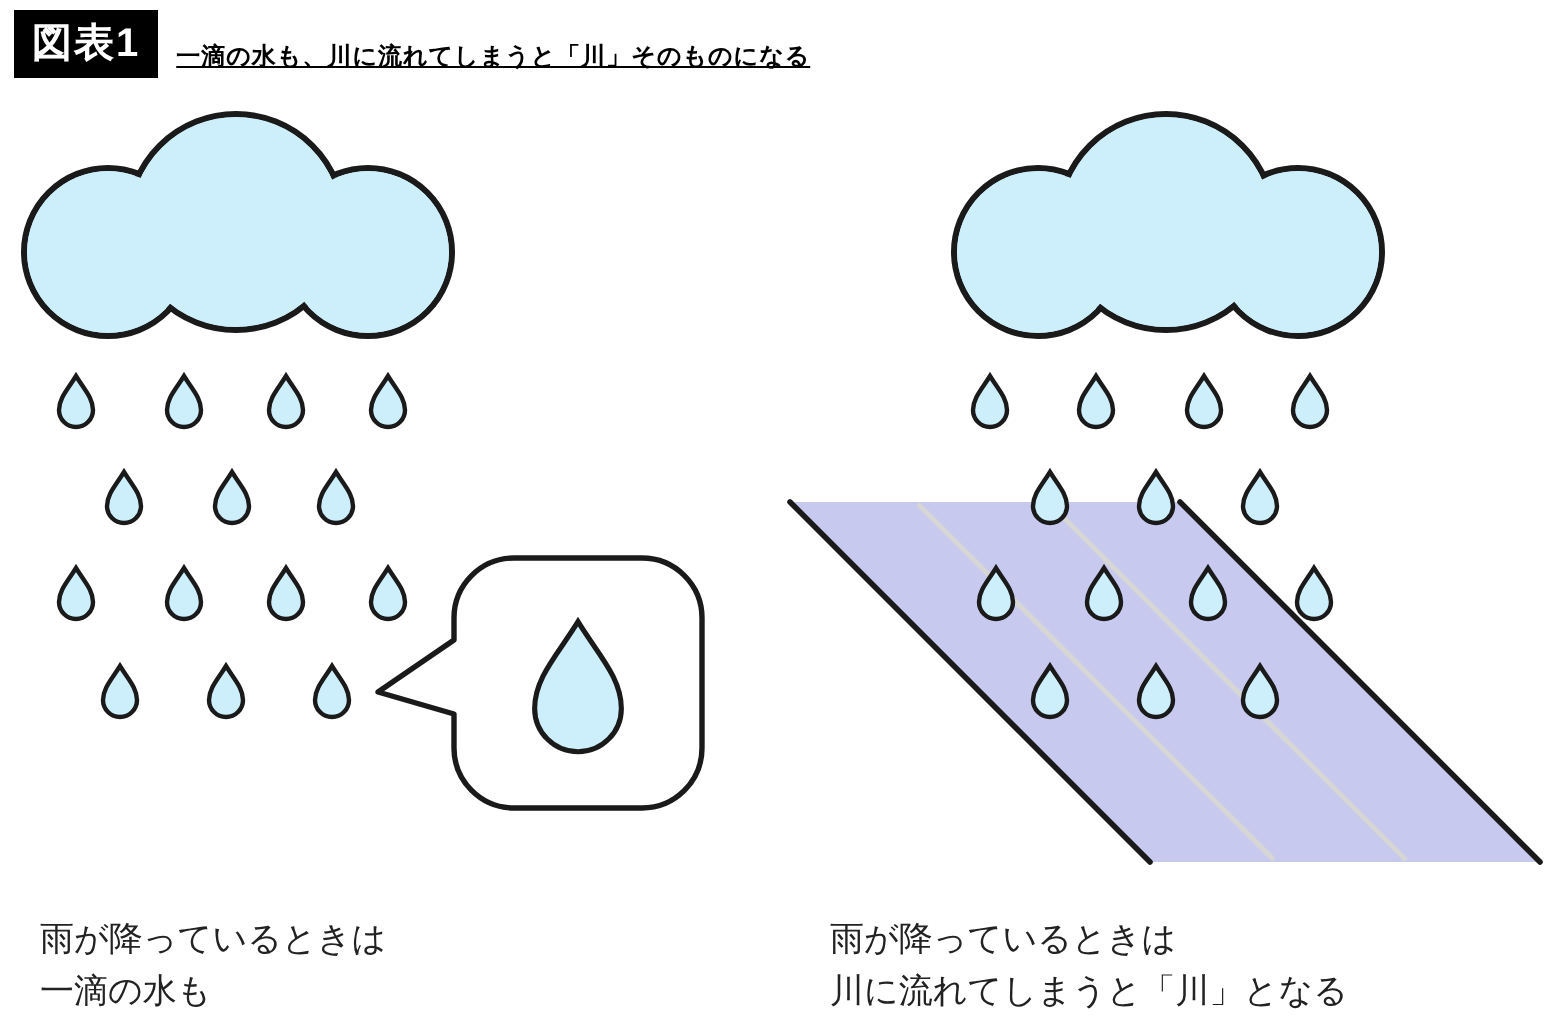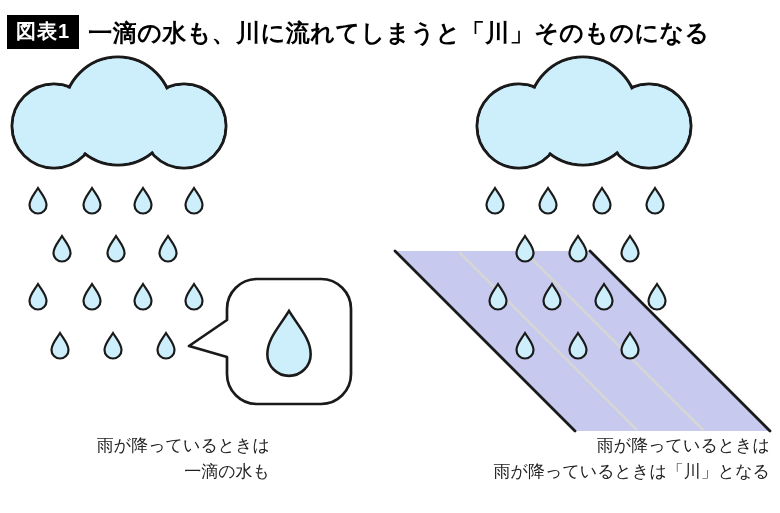--- a/index.html
+++ b/index.html
@@ -6,32 +6,33 @@
   #page{
     position:relative;
     width:780px;height:513px;
     background:#fff;
     overflow:hidden;
     font-family:"Liberation Sans",sans-serif;
   }
   
   #title-row{
     position:absolute;top:5px;left:7px;
-    display:flex;align-items:flex-end;gap:9px;
+    display:flex;align-items:center;gap:9px;
     white-space:nowrap;
+    text-decoration:underline;
   }
   #badge{
     background:var(--badge-bg,#000);
     color:var(--badge-text,#fff);
     font-size:20px;font-weight:bold;
     padding:3px 9px 4px 9px;
     letter-spacing:1px;
   }
   #fig-title{
-    color:#000;font-size:24px;font-weight:bold;
+    color:#000;font-size:12px;font-weight:bold;
     letter-spacing:0.5px;
     margin-top:12px;
   }
   
   svg{position:absolute;top:0;left:0;}
   .cloud-part{
     fill:var(--cloud-fill,#cdeefb);
     stroke:var(--outline,#1a1a1a);
     stroke-width:3;
   }
@@ -46,22 +47,22 @@
   .stream-line{stroke:var(--stream-line,#d6d6d6);stroke-width:2.6;}
   .bank-line{stroke:var(--outline,#1a1a1a);stroke-width:2.8;stroke-linecap:round;}
   .bubble{
     fill:#ffffff;
     stroke:var(--outline,#1a1a1a);
     stroke-width:2.7;
     stroke-linejoin:round;
   }
   
   .caption{
-    position:absolute;top:433px;
-    text-align:right;
+    position:absolute;top:457px;
+    text-align:left;
     color:var(--caption-text,#222);
     font-size:17px;line-height:26px;
   }
   #caption-left{left:20px;width:250px;}
   #caption-right{left:415px;width:355px;}
 </style>
 </head>
 <body>
 
 <div id="page">
@@ -140,16 +141,16 @@
     <span id="badge">図表1</span>
     <span id="fig-title">一滴の水も、川に流れてしまうと「川」そのものになる</span>
   </div>
 
   <div id="caption-left" class="caption">
     <div>雨が降っているときは</div>
     <div>一滴の水も</div>
   </div>
   <div id="caption-right" class="caption">
     <div>雨が降っているときは</div>
-    <div>雨が降っているときは「川」となる</div>
+    <div>川に流れてしまうと「川」となる</div>
   </div>
 
 </div>
 
 </body></html>

